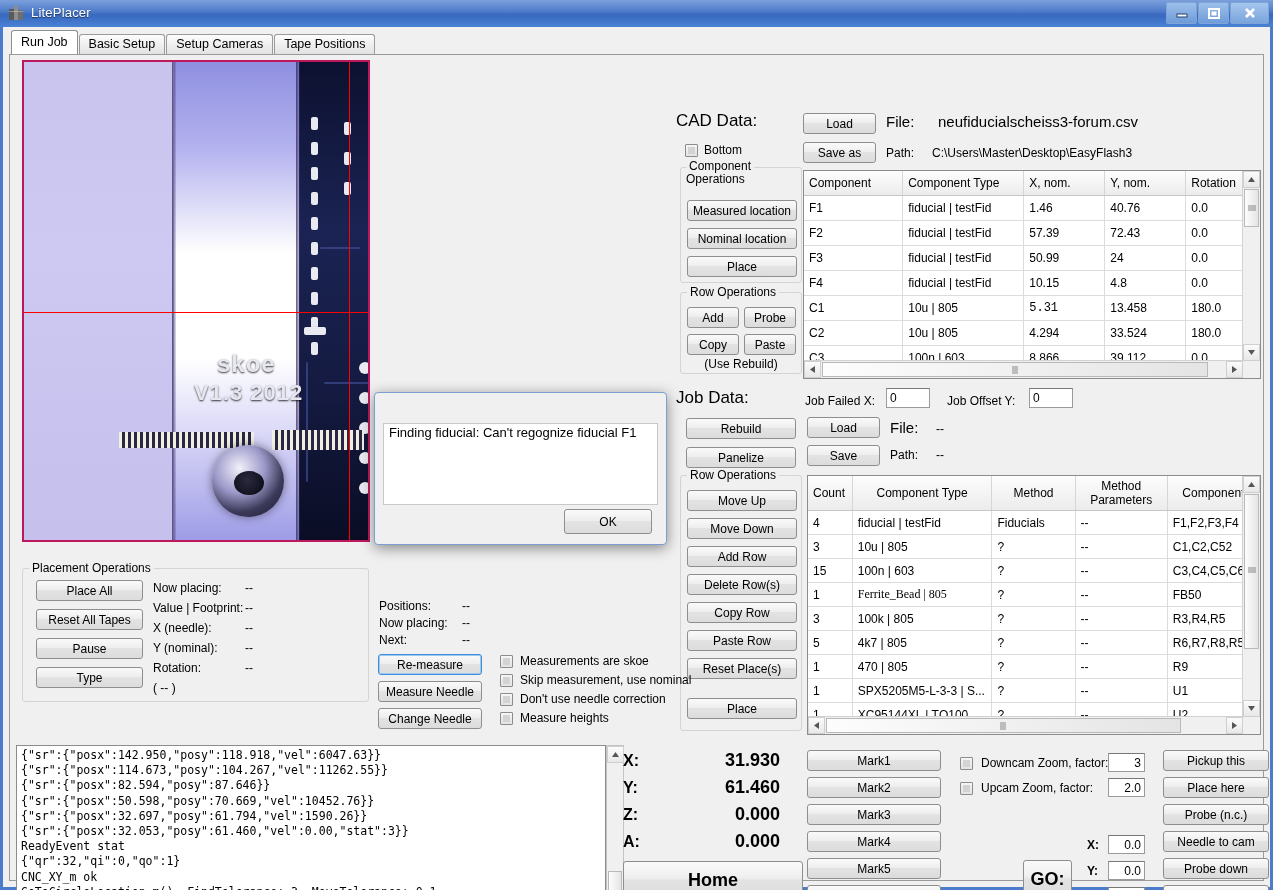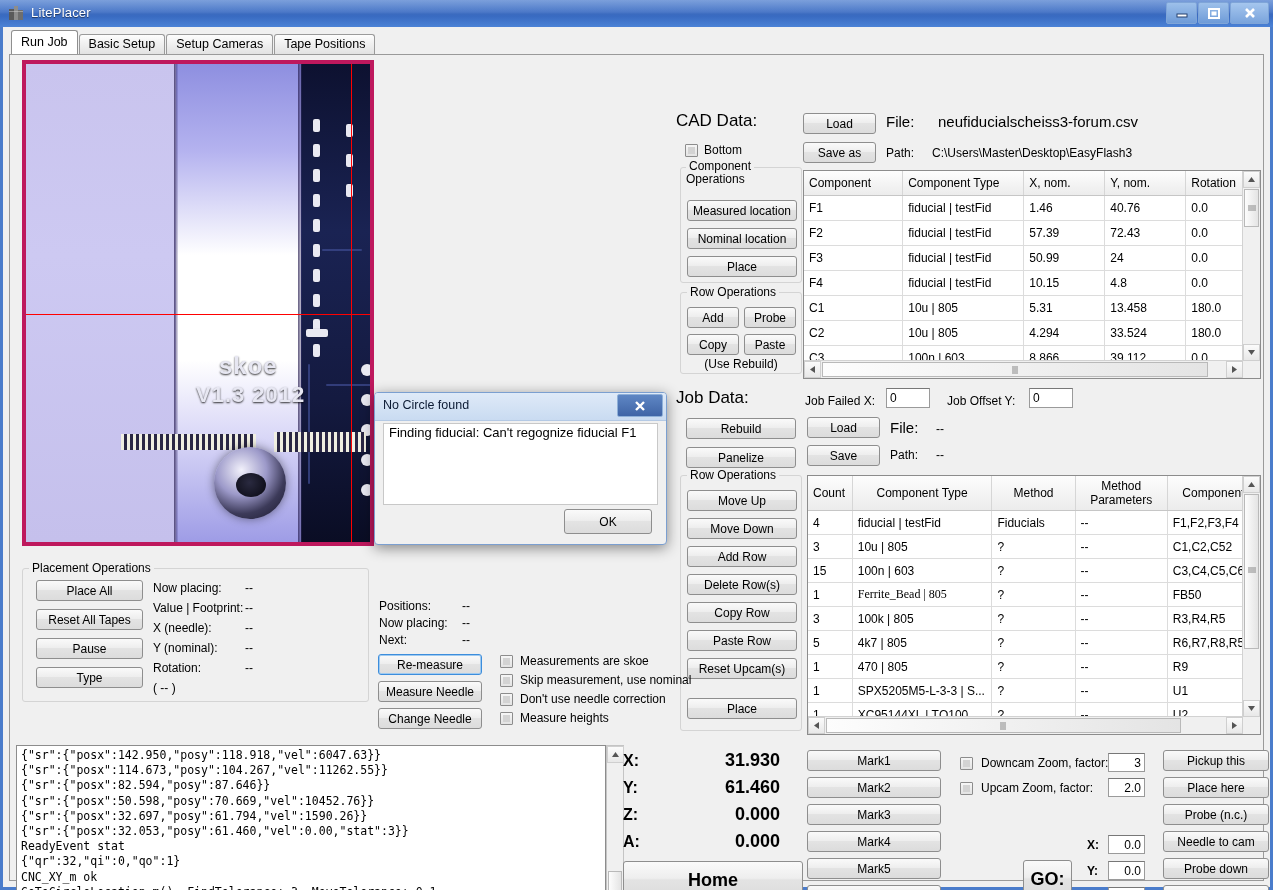--- a/index.html
+++ b/index.html
@@ -57,21 +57,21 @@
   .cb i{display:block;width:7px;height:7px;margin:2px;background:#d3d3d3;}
   .tf{background:#fff;border:1px solid #9a9a9a;border-top-color:#777;box-sizing:border-box;
       font-size:12px;padding:1px 3px;}
   .grp{border:1px solid #d4d4d4;border-radius:3px;position:absolute;box-sizing:border-box;}
   .grp > .lbl{position:absolute;top:-8px;left:6px;background:#f0f0f0;padding:0 3px;font-size:12px;}
   .lblabs{position:absolute;font-size:12px;white-space:nowrap;}
   .h1{font-size:17px;}
   .h2{font-size:15px;}
 
   
-  #camera{position:absolute;left:12px;top:5px;width:344px;height:478px;border:4px solid #be185d;
+  #camera{position:absolute;left:12px;top:5px;width:344px;height:478px;border:2px solid #be185d;
      overflow:hidden;background:#14532d;}
   .cam-layer{position:absolute;left:0;top:0;right:0;bottom:0;}
   .cam-left{position:absolute;left:0;top:0;width:150px;height:100%;
      background:linear-gradient(to bottom,#c9c4ee,#cdc9f2 40%,#c5c0ec 100%);}
   .cam-mid{position:absolute;left:150px;top:0;width:125px;height:100%;
      background:linear-gradient(to bottom,#8e8fe0 0%,#b4b2ef 18%,#ffffff 40%,#ffffff 62%,#d9d7f7 78%,#9e9ce6 100%);}
   .cam-right{position:absolute;left:275px;top:0;right:0;height:100%;
      background:linear-gradient(to bottom,#0d1130 0%,#1a2353 35%,#141a40 70%,#0a0d24 100%);}
   .cam-seam{position:absolute;top:0;height:100%;width:4px;
      background:linear-gradient(to right,rgba(30,20,70,.7),rgba(90,80,160,.2));}
@@ -287,21 +287,21 @@
             <div class="grow">
               <div style="width: 108px;">F4</div>
               <div style="width: 132px;">fiducial  |  testFid</div>
               <div style="width: 88px;">10.15</div>
               <div style="width: 88px;">4.8</div>
               <div style="width: 80px;">0.0</div>
             </div>
             <div class="grow">
               <div style="width: 108px;">C1</div>
               <div style="width: 132px;">10u  |  805</div>
-              <div style="width: 88px;">5.31</div>
+              <div style="width: 88px; font-family: Liberation Mono, monospace;">5.31</div>
               <div style="width: 88px;">13.458</div>
               <div style="width: 80px;">180.0</div>
             </div>
             <div class="grow">
               <div style="width: 108px;">C2</div>
               <div style="width: 132px;">10u  |  805</div>
               <div style="width: 88px;">4.294</div>
               <div style="width: 88px;">33.524</div>
               <div style="width: 80px;">180.0</div>
             </div>
@@ -362,21 +362,21 @@
       <div class="btn" style="position:absolute;left:676px;top:392px;width:110px;height:21px">Panelize</div>
 
       <div class="grp" style="left:670px;top:420px;width:122px;height:256px">
         <span class="lbl">Row Operations</span>
         <div class="btn" style="position:absolute;left:6px;top:14px;width:110px;height:21px">Move Up</div>
         <div class="btn" style="position:absolute;left:6px;top:42px;width:110px;height:21px">Move Down</div>
         <div class="btn" style="position:absolute;left:6px;top:70px;width:110px;height:21px">Add Row</div>
         <div class="btn" style="position:absolute;left:6px;top:98px;width:110px;height:21px">Delete Row(s)</div>
         <div class="btn" style="position:absolute;left:6px;top:126px;width:110px;height:21px">Copy Row</div>
         <div class="btn" style="position:absolute;left:6px;top:154px;width:110px;height:21px">Paste Row</div>
-        <div class="btn" style="position:absolute;left:6px;top:182px;width:110px;height:21px">Reset Upcam(s)</div>
+        <div class="btn" style="position:absolute;left:6px;top:182px;width:110px;height:21px">Reset Place(s)</div>
         <div class="btn" style="position:absolute;left:6px;top:222px;width:110px;height:21px">Place</div>
       </div>
 
       <div class="lblabs" style="left:795px;top:339px">Job Failed X:</div>
       <input class="tf" style="position: absolute; left: 876px; top: 333px; width: 44px; height: 20px;" value="0">
       <div class="lblabs" style="left:937px;top:339px">Job Offset Y:</div>
       <input class="tf" style="position: absolute; left: 1019px; top: 333px; width: 44px; height: 20px;" value="0">
 
       <div class="btn" style="position:absolute;left:797px;top:362px;width:73px;height:21px">Load</div>
       <div class="btn" style="position:absolute;left:797px;top:390px;width:73px;height:21px">Save</div>
@@ -630,26 +630,18 @@
       <div class="btn" style="position:absolute;left:1153px;top:722px;width:106px;height:21px">Place here</div>
       <div class="btn" style="position:absolute;left:1153px;top:749px;width:106px;height:21px">Probe (n.c.)</div>
       <div class="btn" style="position:absolute;left:1153px;top:776px;width:106px;height:21px">Needle to cam</div>
       <div class="btn" style="position:absolute;left:1153px;top:803px;width:106px;height:21px">Probe down</div>
       <div class="btn" style="position:absolute;left:1153px;top:830px;width:106px;height:21px">Needle up</div>
 
     </div>
   </div>
 
   <div id="dlg">
-    <div class="dtitle">
-      <span>No Circle found</span>
-      <div class="dclose">
-        <svg width="14" height="12">
-            <path d="M3 2 L11 10 M11 2 L3 10" stroke="#fff" stroke-width="2.4" fill="none"></path>
-          </svg>
-      </div>
-    </div>
     <div class="dbody"></div>
     <div class="dmsg">Finding fiducial: Can't regognize fiducial F1</div>
     <div class="btn dok">OK</div>
   </div>
 
 </div>
 
 </body></html>

